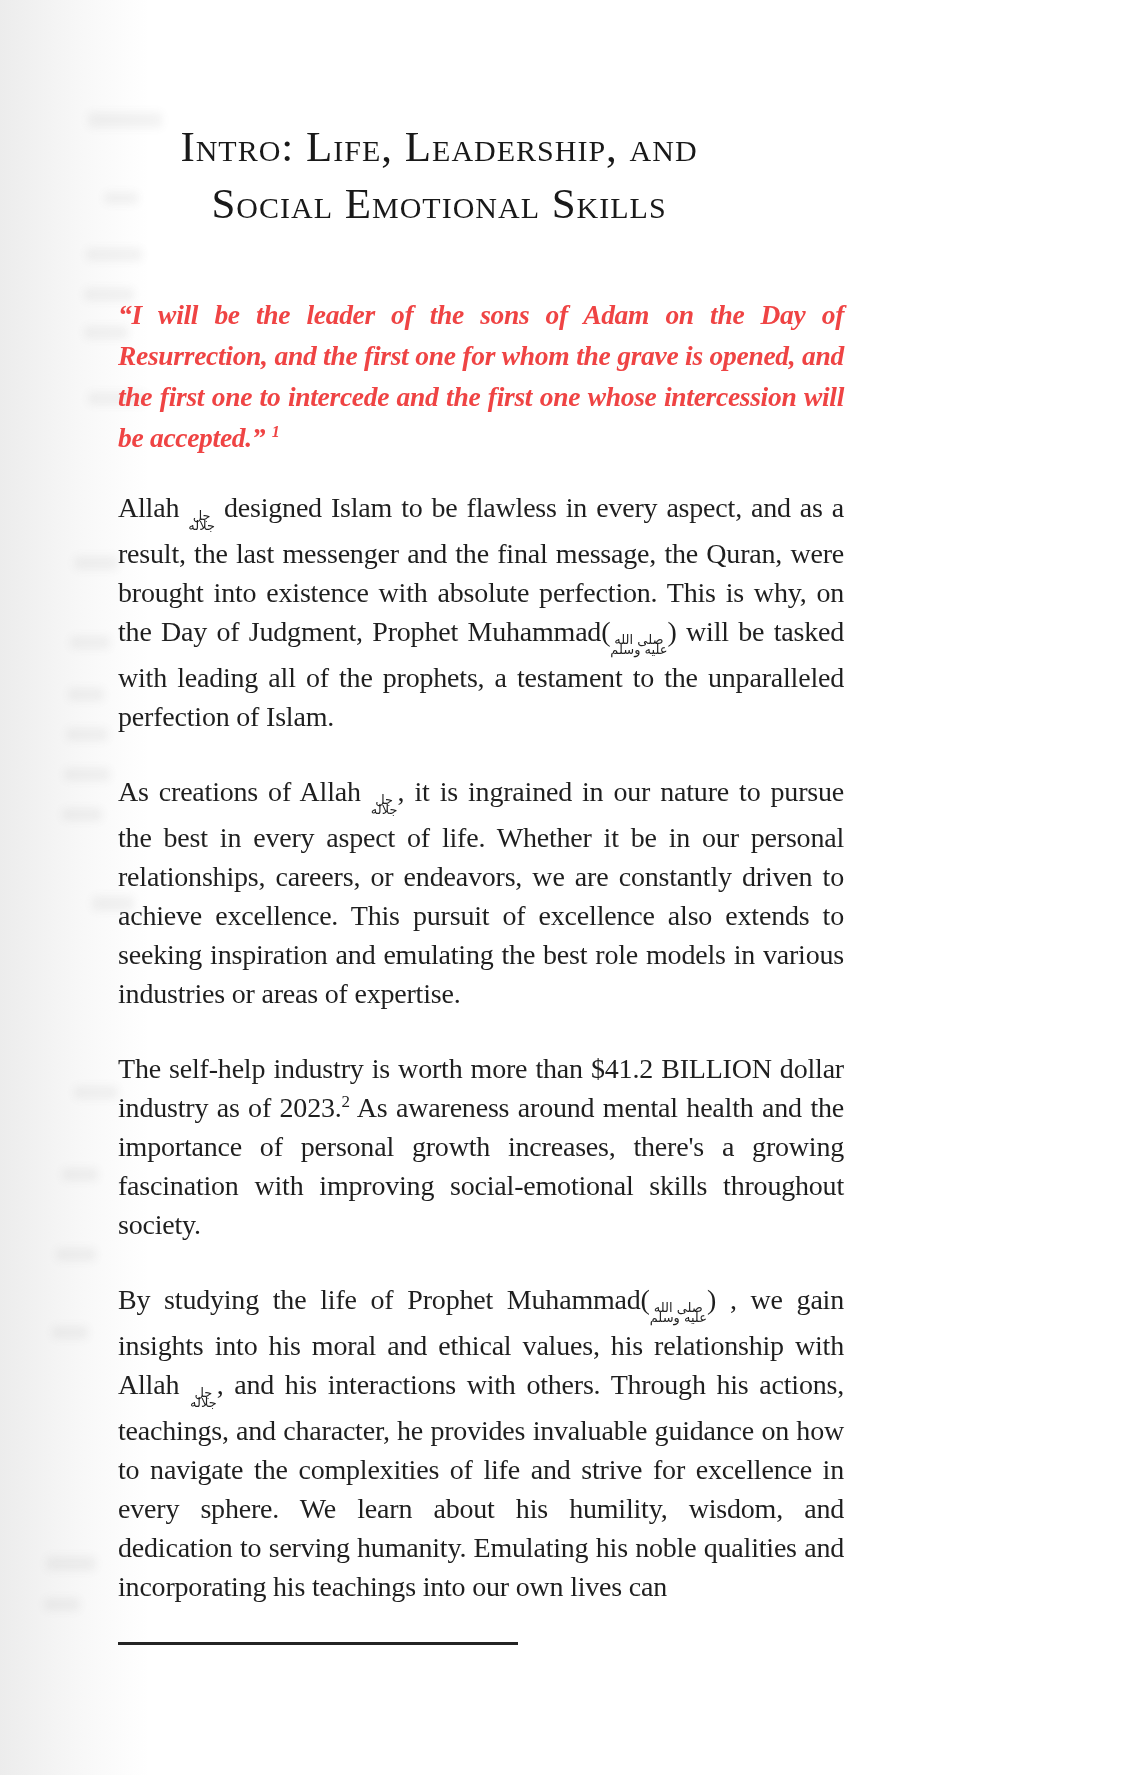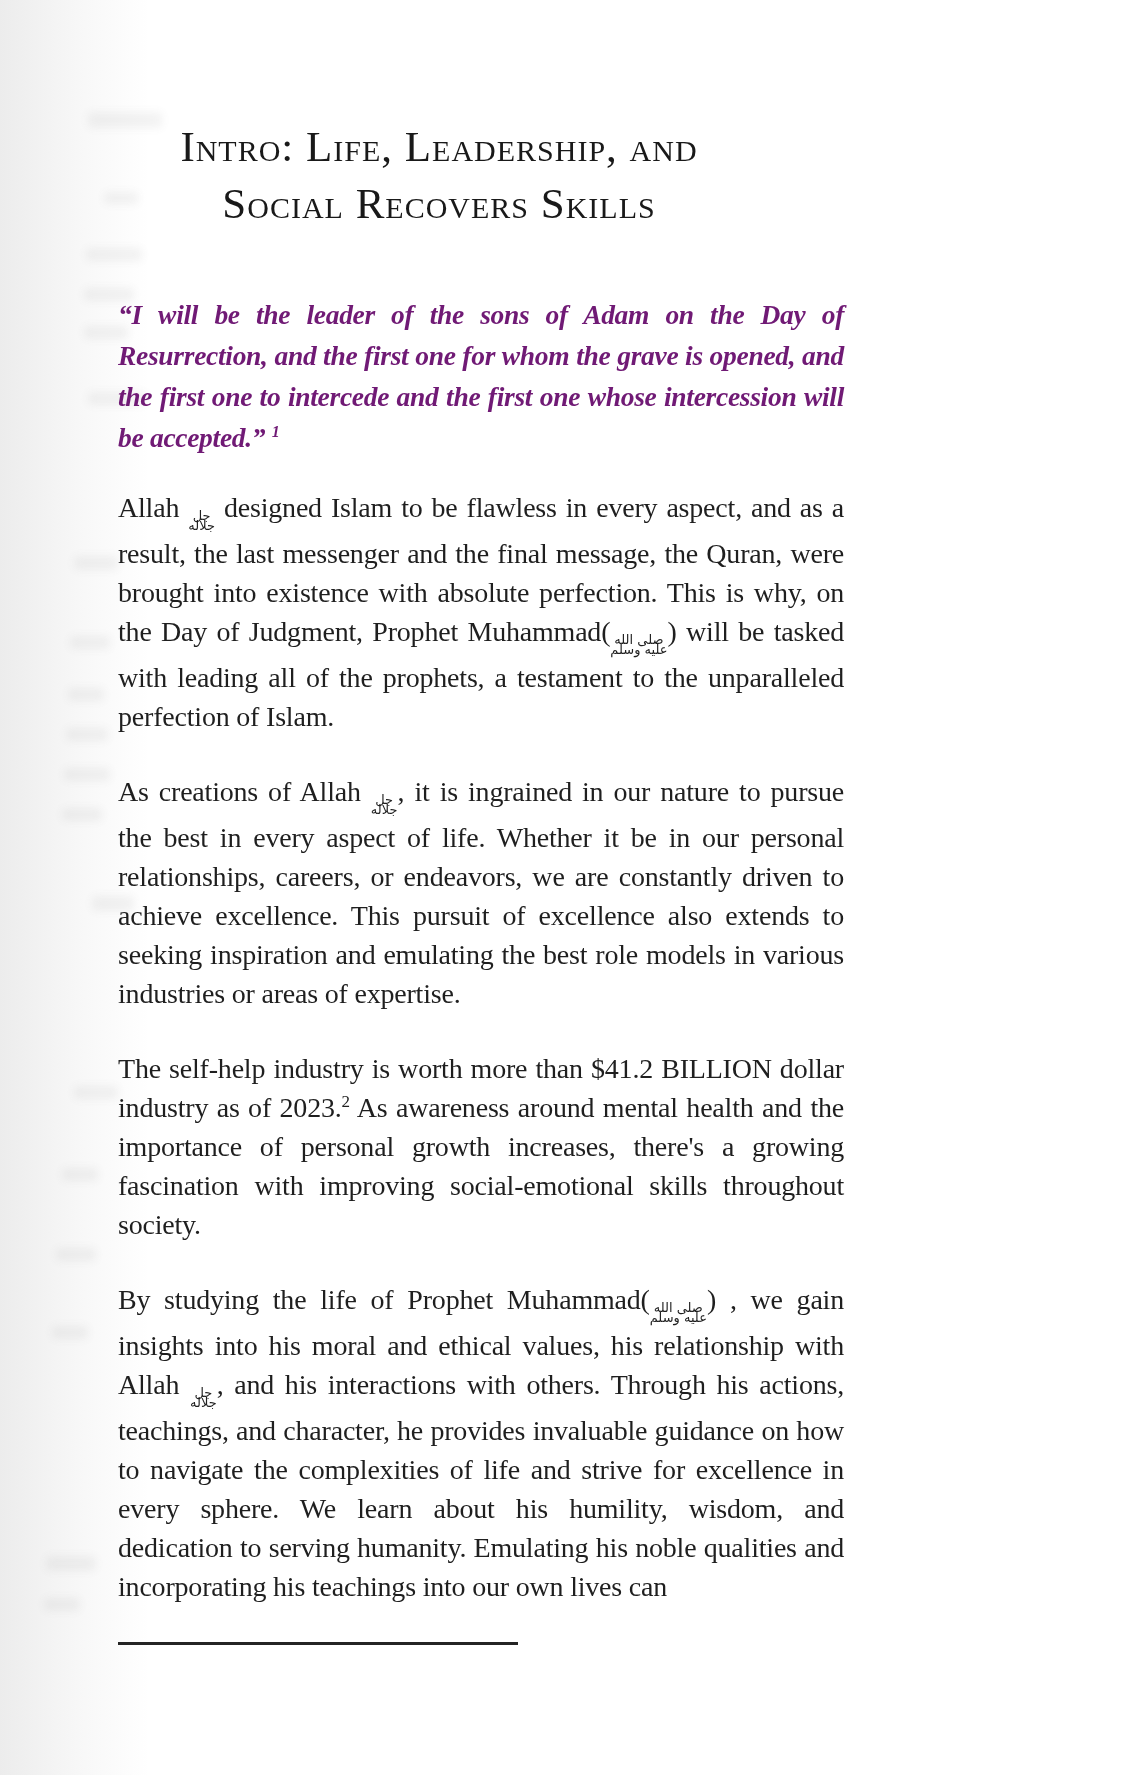--- a/index.html
+++ b/index.html
@@ -37,21 +37,21 @@
     text-align:center;
     font-variant:small-caps;
     letter-spacing:1px;
     color:#191919;
     transform:translateX(-42px);
   }
   blockquote.quote{
     margin:62px 0 30px 0;
     font-weight:700;font-style:italic;
     font-size:27.5px;line-height:41px;letter-spacing:-0.3px;
-    color:#701a75;
+    color:#ef4444;
   }
   blockquote.quote sup{font-size:16px;font-style:italic;}
   p.body-para{margin:0 0 36px 0;}
   sup{font-size:17px;line-height:0;vertical-align:super;}
   .honorific{
     display:inline-flex;flex-direction:column;align-items:center;justify-content:center;
     direction:rtl;
     font-family:"DejaVu Sans",sans-serif;
     font-style:normal;font-weight:400;
     font-size:13px;line-height:10px;
@@ -95,21 +95,21 @@
   <div class="smudge" style="left:62px;top:1168px;width:36px;height:13px;"></div>
   <div class="smudge" style="left:56px;top:1248px;width:40px;height:13px;"></div>
   <div class="smudge" style="left:52px;top:1326px;width:36px;height:13px;"></div>
   <div class="smudge" style="left:46px;top:1556px;width:50px;height:15px;"></div>
   <div class="smudge" style="left:44px;top:1598px;width:36px;height:13px;"></div>
 
   <main class="content">
 
     <h1 class="title">
       <div>Intro: Life, Leadership, and</div>
-      <div>Social Recovers Skills</div>
+      <div>Social Emotional Skills</div>
     </h1>
 
     <blockquote class="quote"><span>“I will be the leader of the sons of Adam on the Day of Resurrection, and the first one for whom the grave is opened, and the first one to intercede and the first one whose intercession will be accepted.” </span><sup>1</sup></blockquote>
 
     <div id="paragraphs">
         <p class="body-para">Allah <span class="honorific">
             <span>جل</span>
             <span>جلاله</span>
           </span> designed Islam to be flawless in every aspect, and as a result, the last messenger and the final message, the Quran, were brought into existence with absolute perfection. This is why, on the Day of Judgment, Prophet Muhammad(<span class="honorific">
             <span>صلى الله</span>

